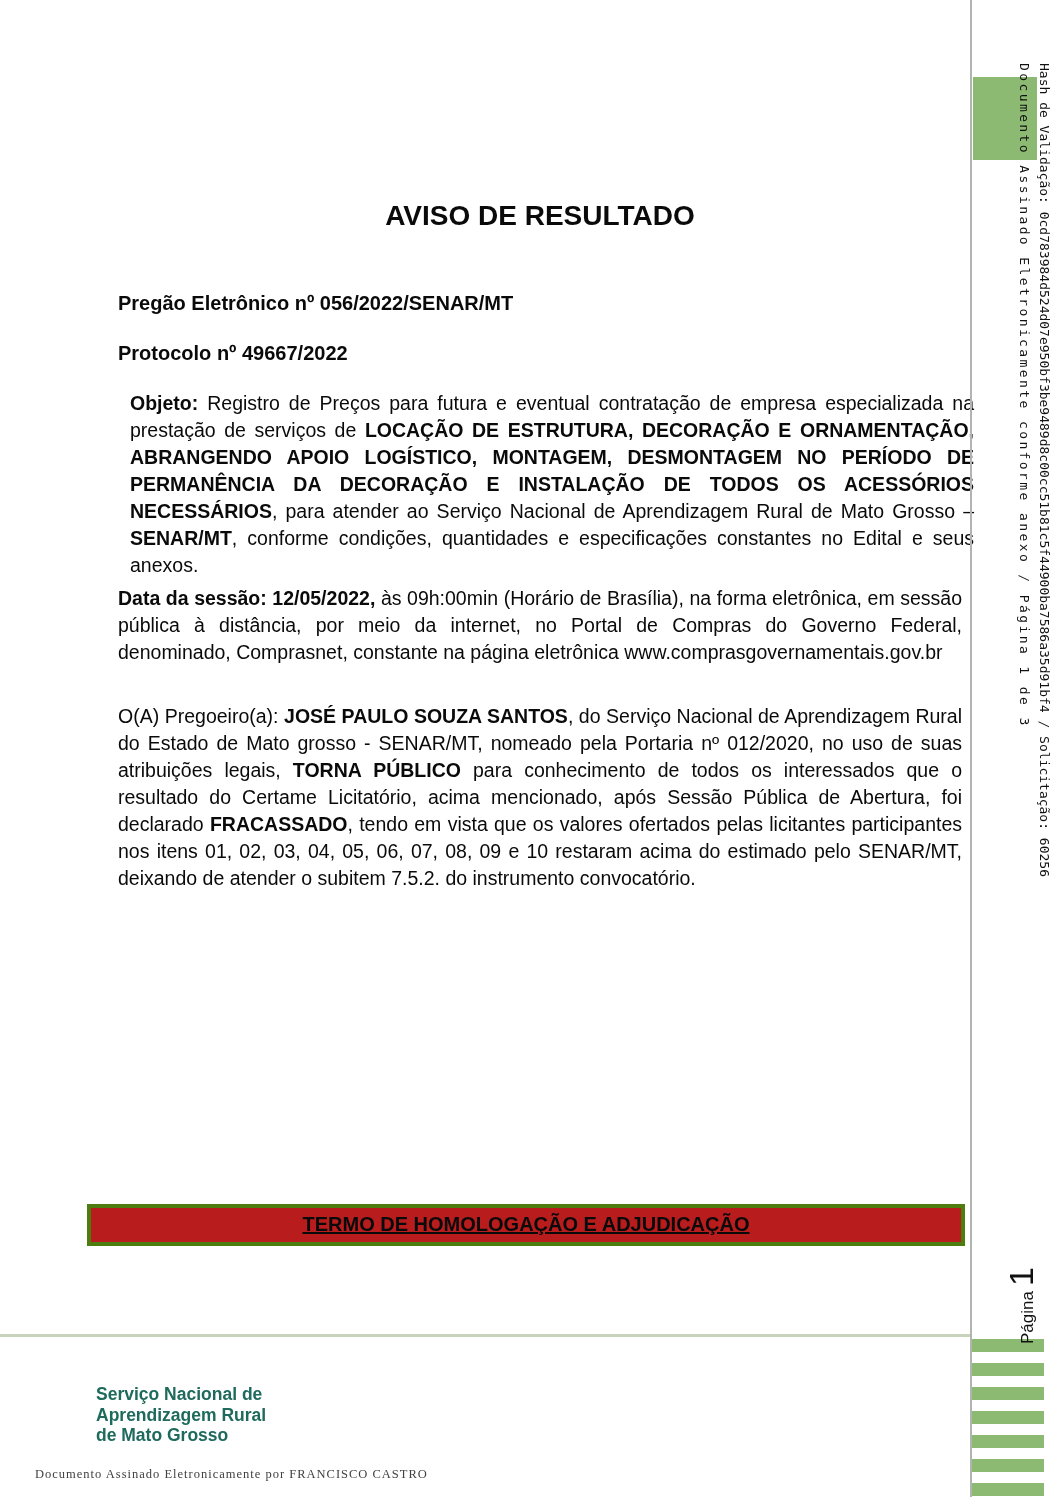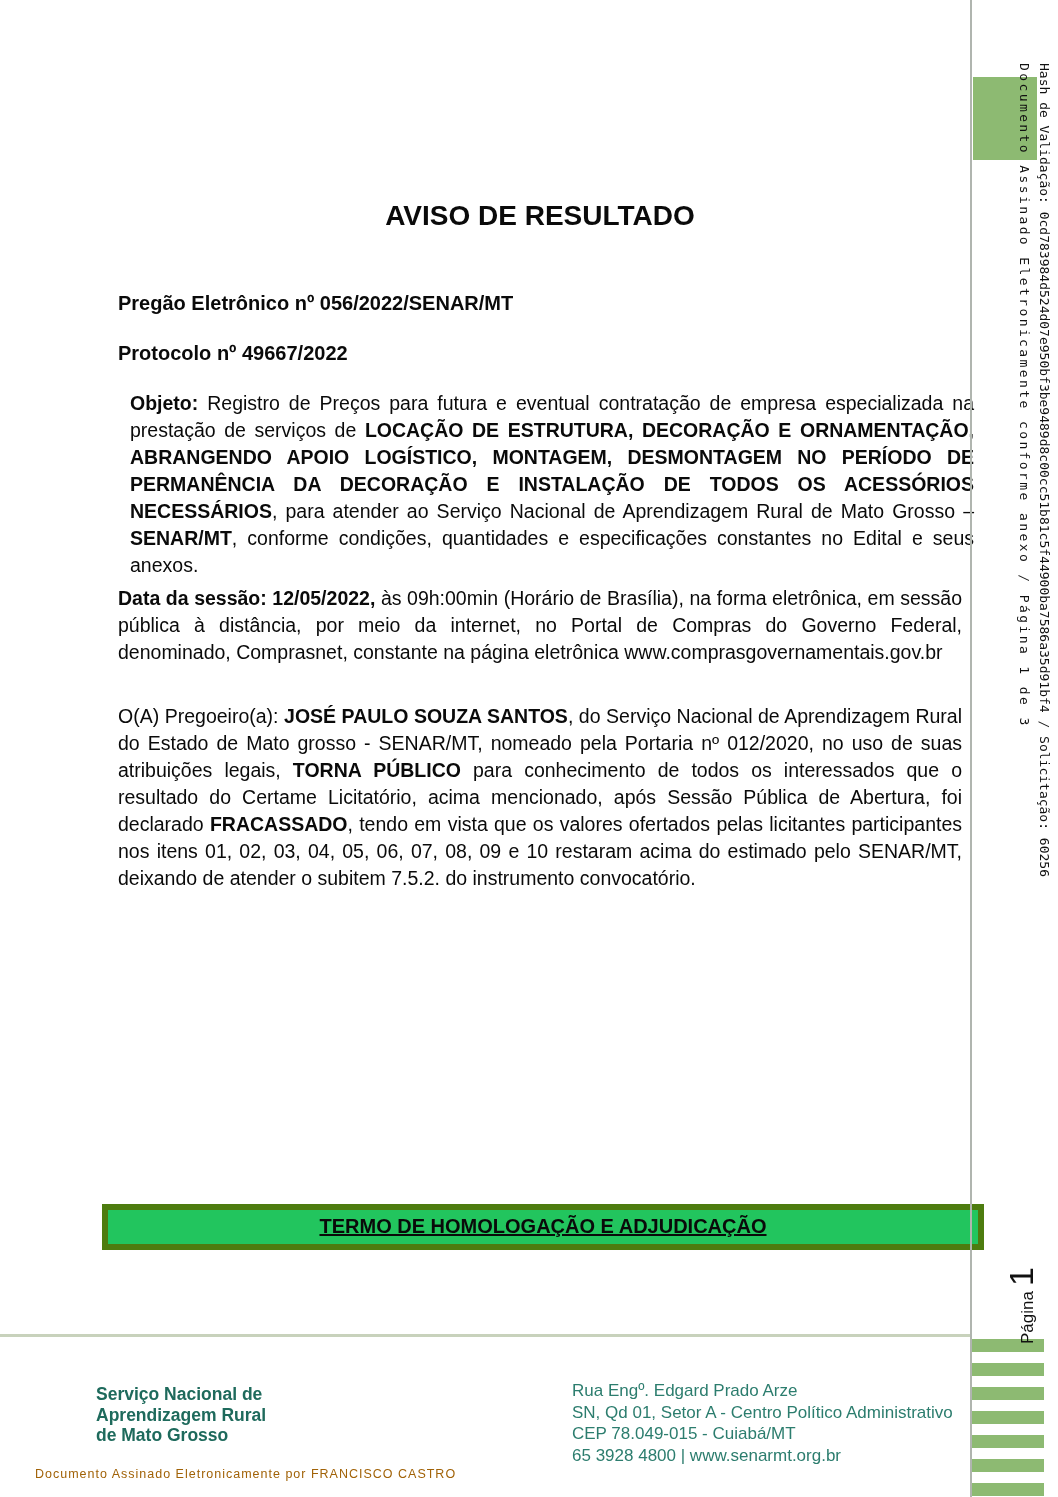--- a/index.html
+++ b/index.html
@@ -42,32 +42,32 @@
   .doc-title{position:absolute;left:118px;top:200px;width:844px;text-align:center;font-size:28px;font-weight:bold;}
   .lead{position:absolute;left:118px;font-size:20px;font-weight:bold;}
   .lead-pregao{top:292px;}
   .lead-protocolo{top:342px;}
   .para{position:absolute;left:118px;width:844px;font-size:19.5px;line-height:27px;text-align:justify;}
   .para-objeto{top:390px;margin-left:12px;}
   .para-data{top:585px;}
   .para-pregoeiro{top:703px;}
   .date-line{position:absolute;left:118px;top:921px;width:844px;text-align:right;font-size:20px;font-weight:bold;}
   .termo-box{
-    position:absolute;left:102px;top:1204px;width:870px;height:34px;
-    background:#22c55e;border:6px solid #4d7c0f;
+    position:absolute;left:87px;top:1204px;width:870px;height:34px;
+    background:#b91c1c;border:4px solid #4d7c0f;
     text-align:center;line-height:33px;
     font-size:20px;font-weight:bold;text-decoration:underline;
   }
   
   .footer-org{position:absolute;left:96px;top:1384px;font-size:17.5px;font-weight:bold;line-height:20.5px;color:#1e6a5c;}
   .footer-addr{position:absolute;left:572px;top:1380px;font-size:17px;line-height:21.5px;color:#2c7d6e;}
   .signature-line{
     position:absolute;left:35px;top:1467px;
-    font-family:Liberation Sans, sans-serif;
-    font-size:12.5px;letter-spacing:1px;color:#a16207;
+    font-family:Liberation Serif, serif;
+    font-size:12.5px;letter-spacing:1px;color:#404040;
   }
 </style>
 </head>
 <body>
 
 <div class="page">
 
 
   <div class="doc-title">AVISO DE RESULTADO</div>
 
@@ -81,26 +81,20 @@
 
   <div class="termo-box">TERMO DE HOMOLOGAÇÃO E ADJUDICAÇÃO</div>
 
   <div class="h-rule"></div>
 
   <div class="footer-org">
     <div>Serviço Nacional de</div>
     <div>Aprendizagem Rural</div>
     <div>de Mato Grosso</div>
   </div>
-  <div class="footer-addr">
-    <div>Rua Engº. Edgard Prado Arze</div>
-    <div>SN, Qd 01, Setor A - Centro Político Administrativo</div>
-    <div>CEP 78.049-015 - Cuiabá/MT</div>
-    <div>65 3928 4800 | www.senarmt.org.br</div>
-  </div>
   <div class="signature-line">Documento Assinado Eletronicamente por FRANCISCO CASTRO</div>
 
   <div class="v-rule"></div>
   <div class="green-square"></div>
   <div class="stamp stamp-hash">Hash de Validação: 0cd783984d524d07e950bf3be9489d8c00cc51b81c5f44900ba7586a35d91bf4 / Solicitação: 60256</div>
   <div class="stamp stamp-signed">Documento Assinado Eletronicamente conforme anexo / Página 1 de 3</div>
   <div class="page-stamp">
     <span class="pg-word">Página</span><span class="pg-num">1</span>
   </div>
   <div class="stripes"></div>

